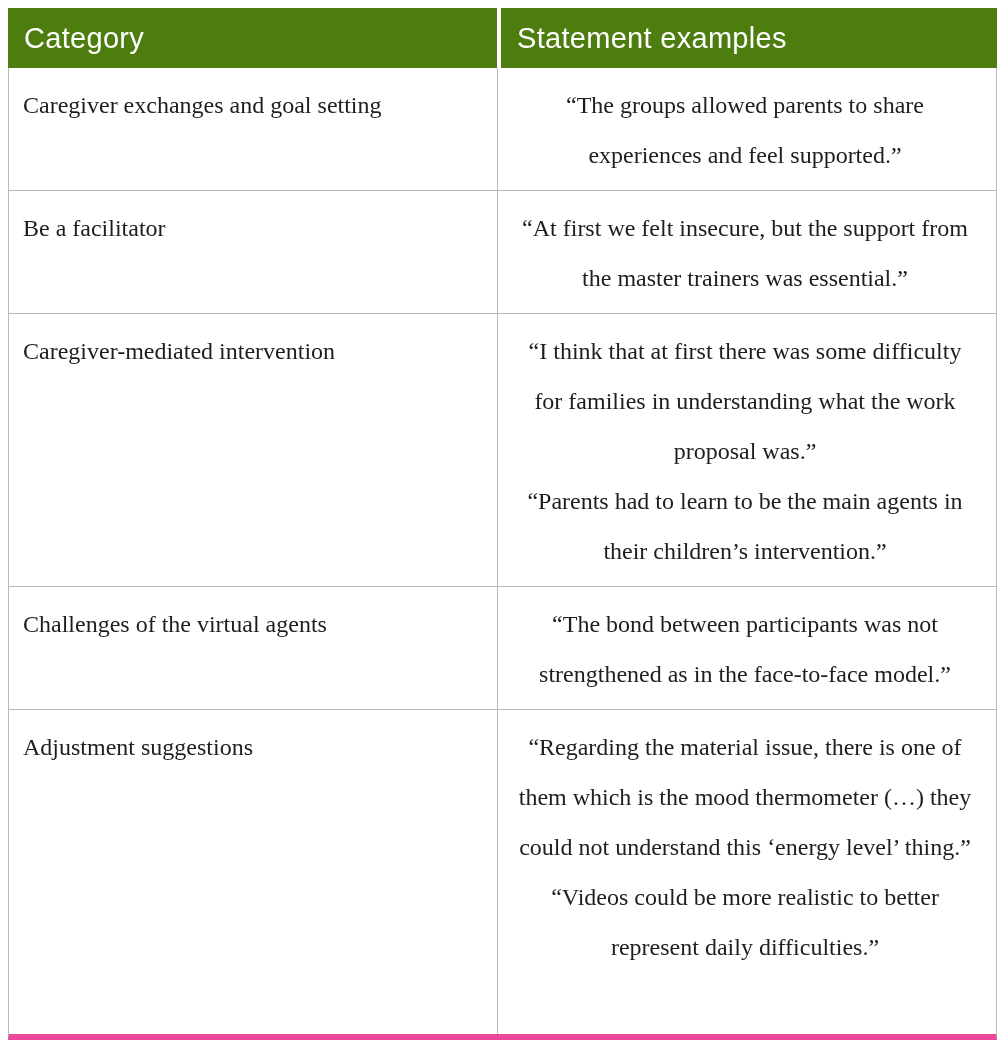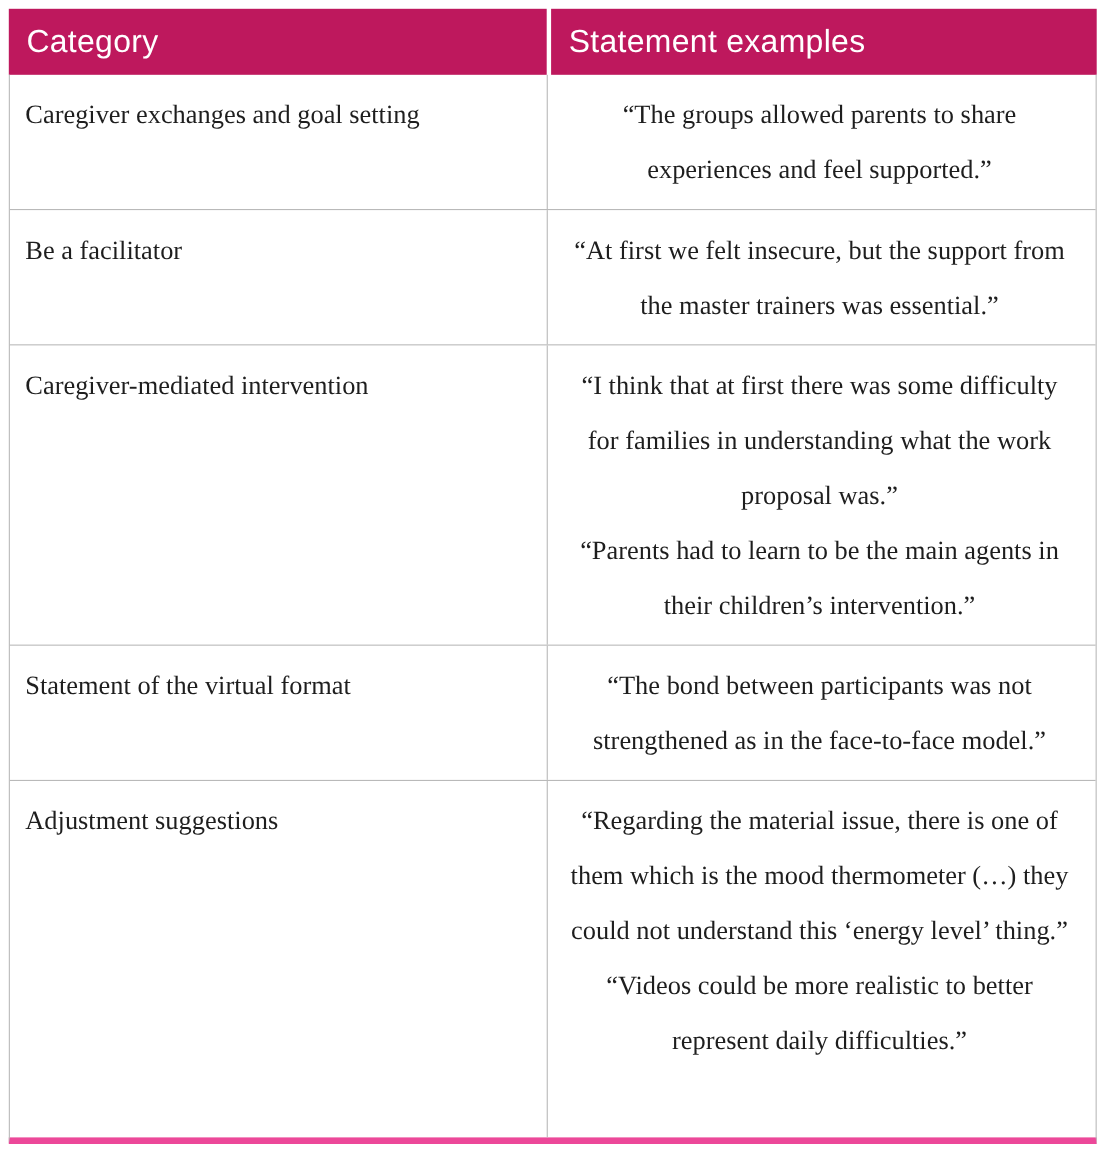--- a/index.html
+++ b/index.html
@@ -20,21 +20,21 @@
     flex-direction: column;
   }
   
   .thead {
     display: grid;
     grid-template-columns: 489px 1fr;
     column-gap: 4px;
     flex: 0 0 auto;
   }
   .th {
-    background: #be185d;
+    background: #4d7c0f;
     color: #ffffff;
     font-family: "Liberation Sans", sans-serif;
     font-size: 29px;
     font-weight: 400;
     letter-spacing: 0.3px;
     height: 60px;
     display: flex;
     align-items: center;
     padding-left: 16px;
   }
@@ -93,21 +93,21 @@
 
       <div class="tr">
         <div class="td td-cat">Caregiver-mediated intervention</div>
         <div class="td td-stmt">
           <p>“I think that at first there was some difficulty for families in understanding what the work proposal was.”</p>
           <p>“Parents had to learn to be the main agents in their children’s intervention.”</p>
         </div>
       </div>
 
       <div class="tr">
-        <div class="td td-cat">Statement of the virtual format</div>
+        <div class="td td-cat">Challenges of the virtual agents</div>
         <div class="td td-stmt">
           <p>“The bond between participants was not strengthened as in the face-to-face model.”</p>
         </div>
       </div>
 
       <div class="tr">
         <div class="td td-cat">Adjustment suggestions</div>
         <div class="td td-stmt">
           <p>“Regarding the material issue, there is one of them which is the mood thermometer (…) they could not understand this ‘energy level’ thing.”</p>
           <p>“Videos could be more realistic to better represent daily difficulties.”</p>

